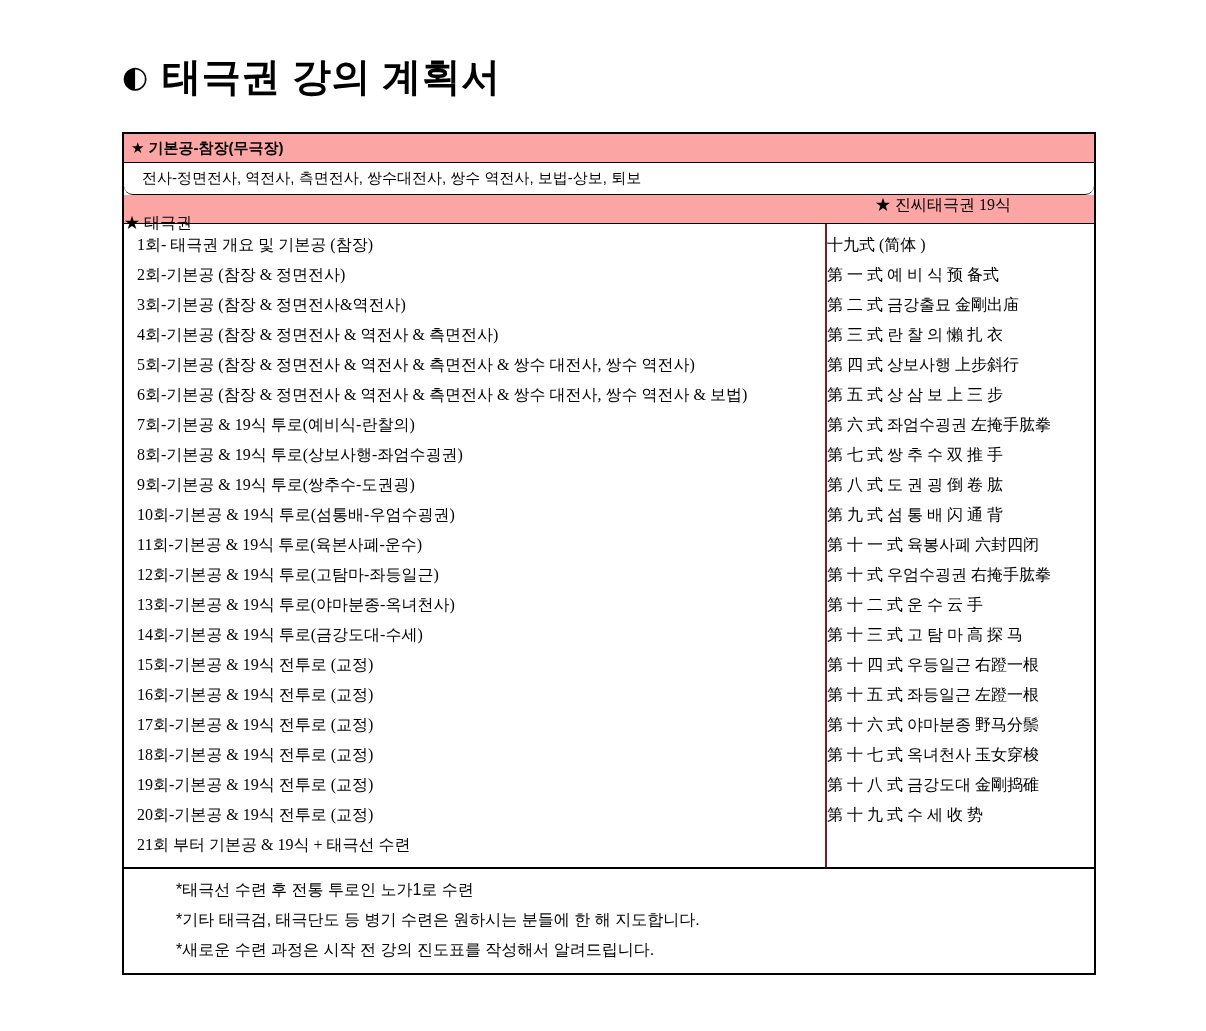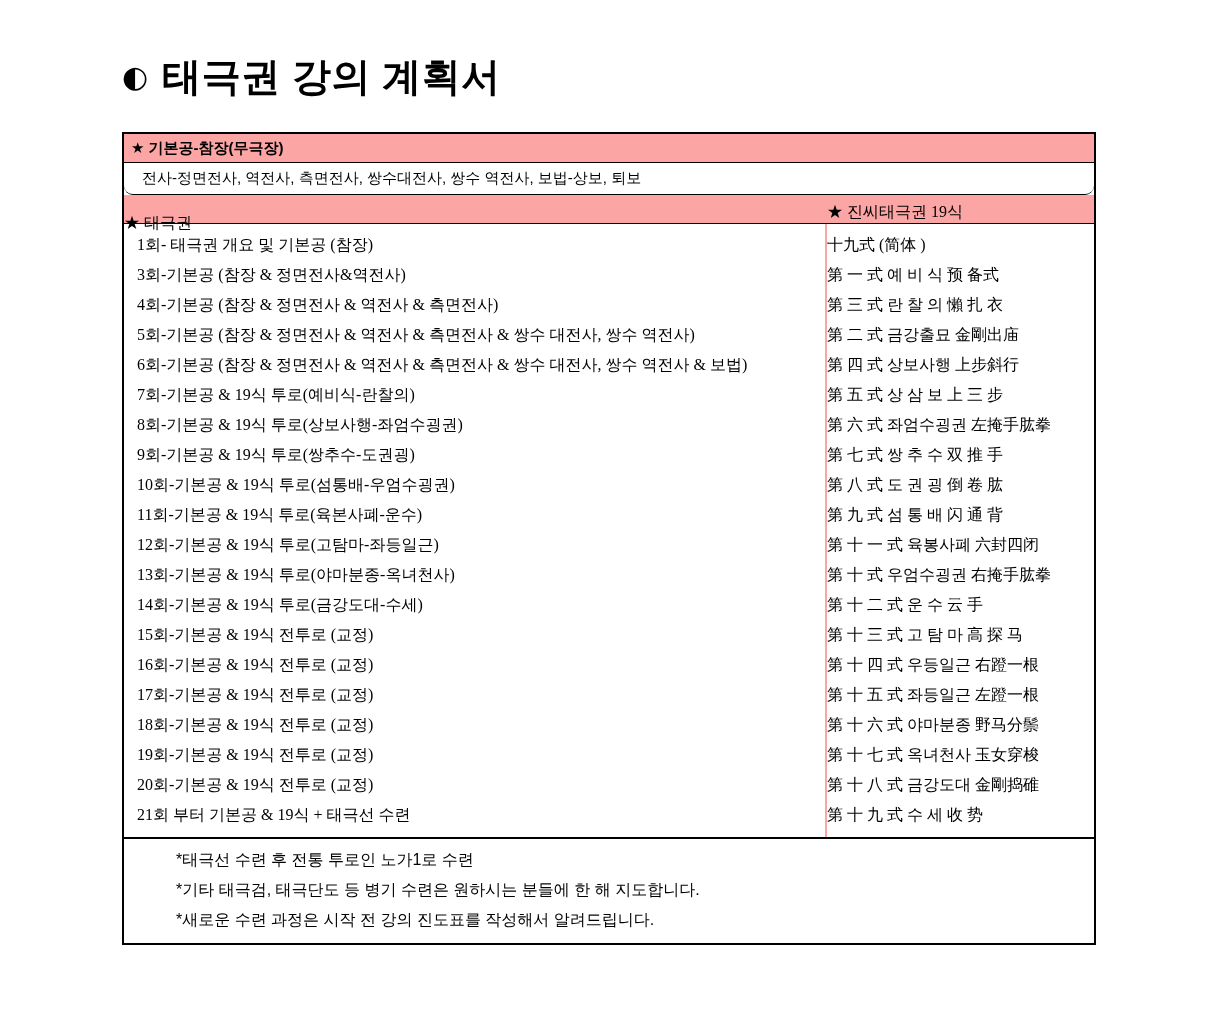--- a/index.html
+++ b/index.html
@@ -104,32 +104,33 @@
     width: 703px;
     border-right: 2px solid #000;
     display: flex;
     align-items: center;
     box-sizing: border-box;
     margin-top: 28px;
   }
   .dual-bar .col-right {
     flex: 1;
     display: flex;
-    align-items: flex-end;
-    box-sizing: border-box;
+    align-items: flex-start;
+    box-sizing: border-box;
+    margin-left: 48px;
   }
 
   
   .body-cols {
     display: flex;
     box-sizing: border-box;
   }
   .col-lessons {
     width: 703px;
-    border-right: 2px solid #fca5a5;
+    border-right: 2px solid #7f1d1d;
     box-sizing: border-box;
     padding: 6px 16px 7px 0;
   }
   .col-forms {
     flex: 1;
     box-sizing: border-box;
     padding: 6px 0 7px 0;
   }
   .lesson-item {
     height: 30px;
@@ -192,20 +193,21 @@
         <span class="label">★ 태극권</span>
       </div>
       <div class="col-right">
         <span class="label">★ 진씨태극권 19식</span>
       </div>
     </div>
 
     <div class="body-cols row-sep-thick">
       <div class="col-lessons">
         <div class="lesson-item">1회- 태극권 개요 및 기본공 (참장)</div>
+        <div class="lesson-item">2회-기본공 (참장 &amp; 정면전사)</div>
         <div class="lesson-item">3회-기본공 (참장 &amp; 정면전사&amp;역전사)</div>
         <div class="lesson-item">4회-기본공 (참장 &amp; 정면전사 &amp; 역전사 &amp; 측면전사)</div>
         <div class="lesson-item">5회-기본공 (참장 &amp; 정면전사 &amp; 역전사 &amp; 측면전사 &amp; 쌍수 대전사, 쌍수 역전사)</div>
         <div class="lesson-item">6회-기본공 (참장 &amp; 정면전사 &amp; 역전사 &amp; 측면전사 &amp; 쌍수 대전사, 쌍수 역전사 &amp; 보법)</div>
         <div class="lesson-item">7회-기본공 &amp; 19식 투로(예비식-란찰의)</div>
         <div class="lesson-item">8회-기본공 &amp; 19식 투로(상보사행-좌엄수굉권)</div>
         <div class="lesson-item">9회-기본공 &amp; 19식 투로(쌍추수-도권굉)</div>
         <div class="lesson-item">10회-기본공 &amp; 19식 투로(섬통배-우엄수굉권)</div>
         <div class="lesson-item">11회-기본공 &amp; 19식 투로(육본사폐-운수)</div>
         <div class="lesson-item">12회-기본공 &amp; 19식 투로(고탐마-좌등일근)</div>
@@ -215,22 +217,22 @@
         <div class="lesson-item">16회-기본공 &amp; 19식 전투로 (교정)</div>
         <div class="lesson-item">17회-기본공 &amp; 19식 전투로 (교정)</div>
         <div class="lesson-item">18회-기본공 &amp; 19식 전투로 (교정)</div>
         <div class="lesson-item">19회-기본공 &amp; 19식 전투로 (교정)</div>
         <div class="lesson-item">20회-기본공 &amp; 19식 전투로 (교정)</div>
         <div class="lesson-item">21회 부터 기본공 &amp; 19식 + 태극선 수련</div>
       </div>
       <div class="col-forms">
         <div class="form-item intro">十九式 (简体 )</div>
         <div class="form-item numbered">第 一 式 예 비 식 预 备式</div>
+        <div class="form-item numbered">第 二 式 금강출묘 金剛出庙</div>
         <div class="form-item numbered">第 三 式 란 찰 의 懶 扎 衣</div>
-        <div class="form-item numbered">第 二 式 금강출묘 金剛出庙</div>
         <div class="form-item numbered">第 四 式 상보사행 上步斜行</div>
         <div class="form-item numbered">第 五 式 상 삼 보 上 三 步</div>
         <div class="form-item numbered">第 六 式 좌엄수굉권 左掩手肱拳</div>
         <div class="form-item numbered">第 七 式 쌍 추 수 双 推 手</div>
         <div class="form-item numbered">第 八 式 도 권 굉 倒 卷 肱</div>
         <div class="form-item numbered">第 九 式 섬 통 배 闪 通 背</div>
         <div class="form-item numbered">第 十 一 式 육봉사폐 六封四闭</div>
         <div class="form-item numbered">第 十 式 우엄수굉권 右掩手肱拳</div>
         <div class="form-item numbered">第 十 二 式 운 수 云 手</div>
         <div class="form-item numbered">第 十 三 式 고 탐 마 高 探 马</div>

